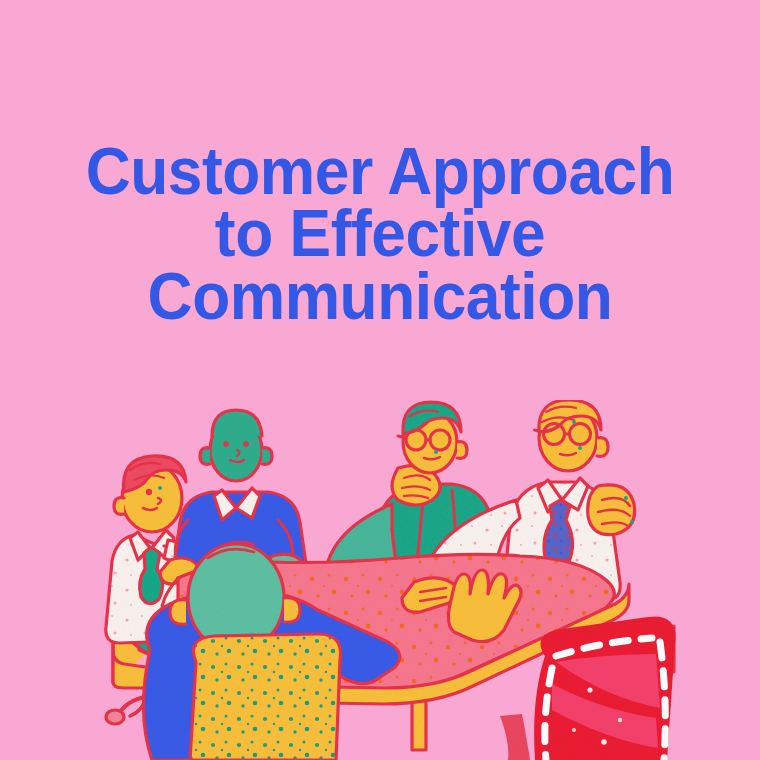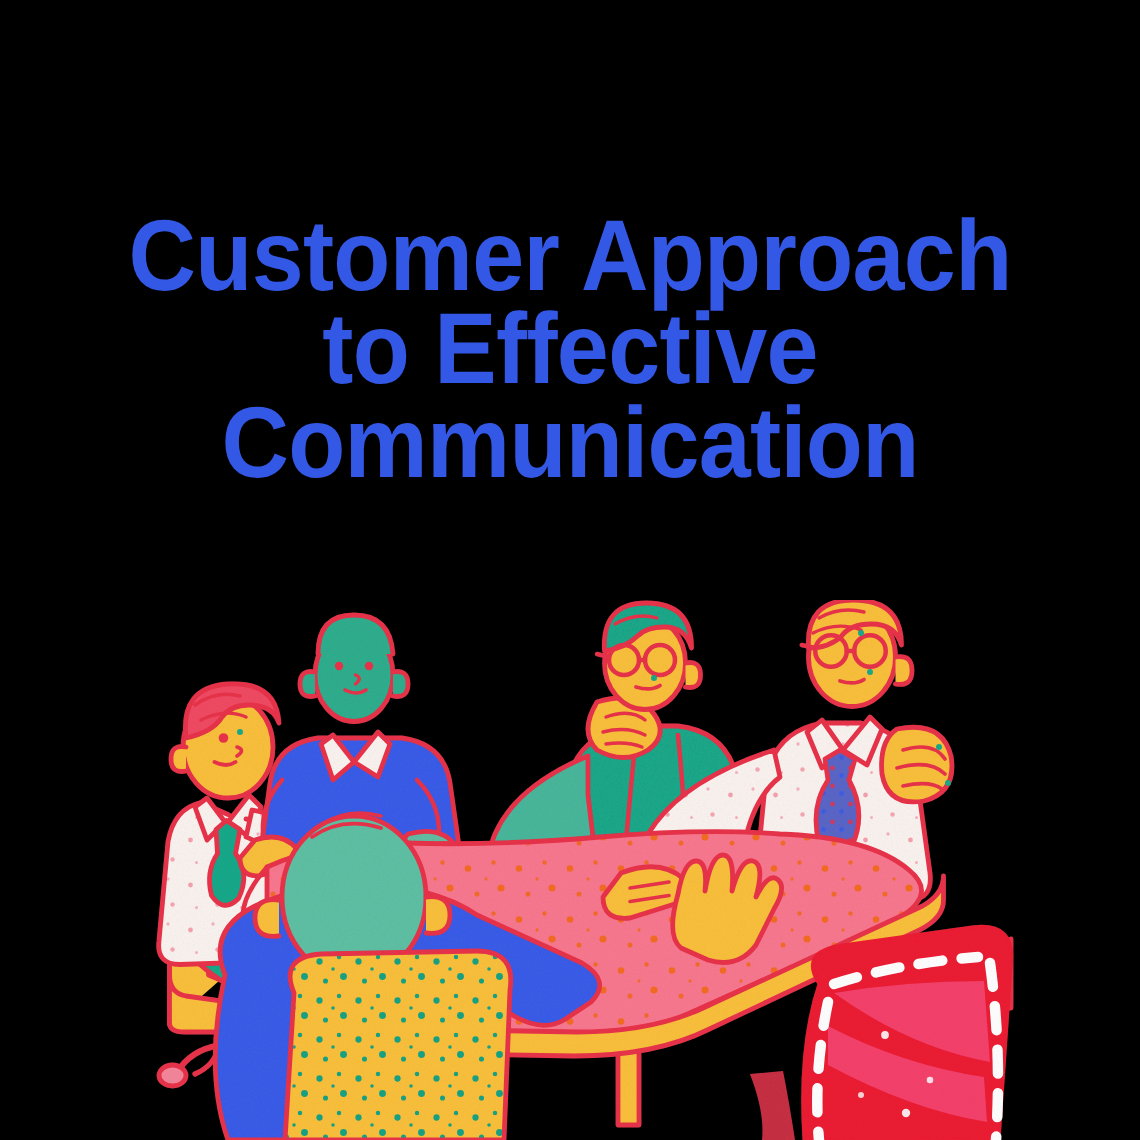--- a/index.html
+++ b/index.html
@@ -51,21 +51,21 @@
     left: 0;
     top: 400px;
     width: 760px;
     height: 360px;
   }
   #illustration svg { display: block; width: 760px; height: 360px; }
 </style>
 </head>
 <body>
 
-<div id="poster" style="background: #000000;">
+<div id="poster" style="background: #f9a8d4;">
 
   <div id="title-block">
     <span class="title-line l1" style="color: rgb(51, 88, 230);">Customer Approach</span>
     <span class="title-line l2" style="color: rgb(51, 88, 230);">to Effective</span>
     <span class="title-line l3" style="color: rgb(51, 88, 230);">Communication</span>
   </div>
 
   <div id="illustration">
     <svg viewBox="0 0 760 360" xmlns="http://www.w3.org/2000/svg">
       <defs>

